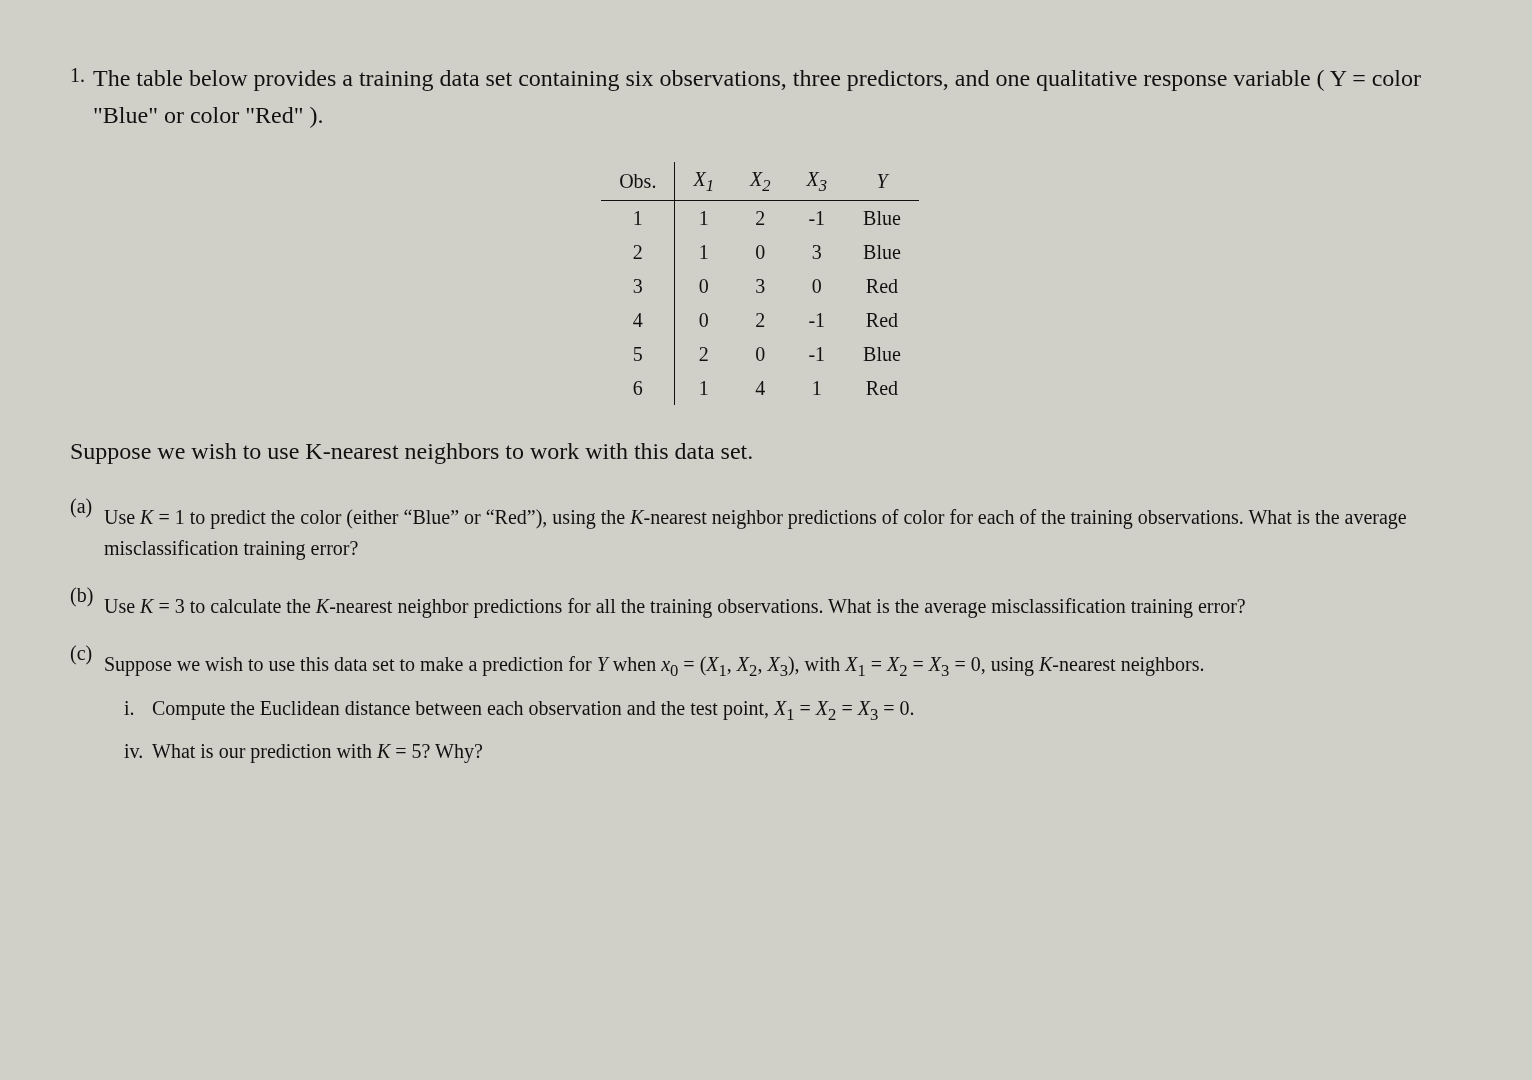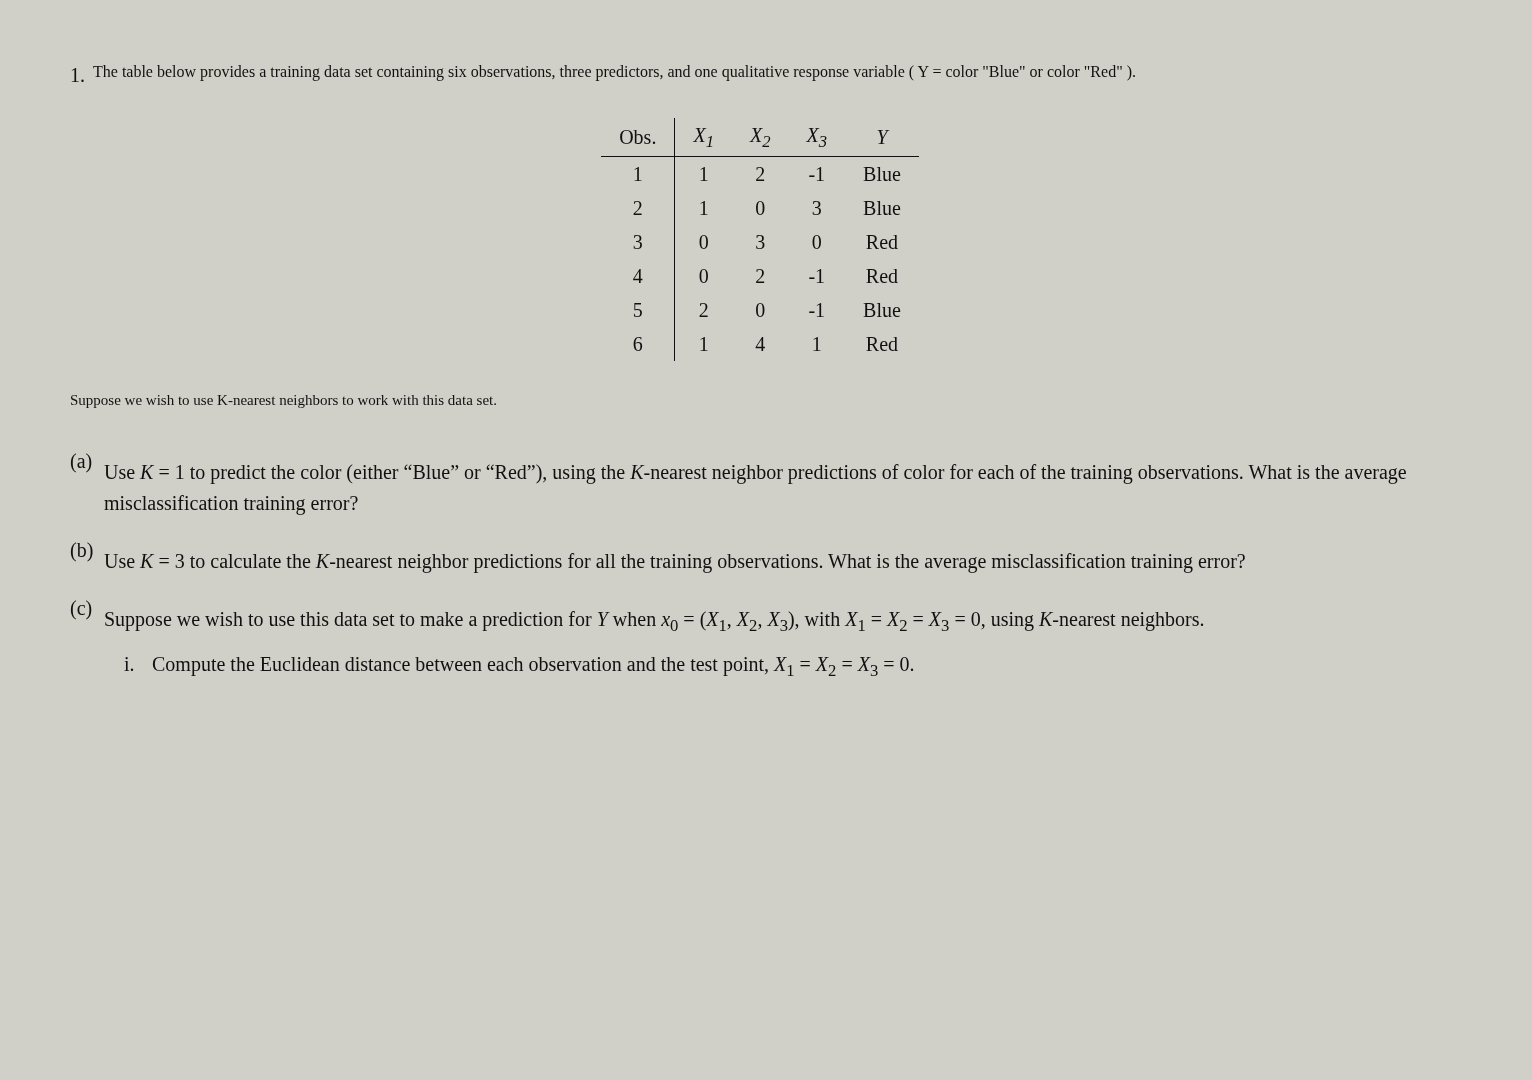--- a/index.html
+++ b/index.html
@@ -29,21 +29,21 @@
       gap: 8px;
       margin-bottom: 28px;
     }
 
     .problem-number {
       flex-shrink: 0;
       font-size: 20px;
     }
 
     .problem-text {
-      font-size: 16px;
+      font-size: 24px;
       line-height: 1.55;
     }
 
     .table-section {
       display: flex;
       justify-content: center;
       margin: 10px 0 28px 0;
     }
 
     table.data-table {
@@ -70,22 +70,22 @@
 
     table.data-table tbody tr td:first-child {
       border-right: 1.5px solid #111;
     }
 
     table.data-table thead tr th.obs-header {
       text-align: left;
     }
 
     .suppose-text {
-      font-size: 15px;
-      margin-bottom: 34px;
+      font-size: 24px;
+      margin-bottom: 20px;
       line-height: 1.55;
     }
 
     .parts-container {
       font-size: 20px;
       line-height: 1.55;
     }
 
     .part {
       display: flex;
@@ -215,18 +215,24 @@
         <span>
           Suppose we wish to use this data set to make a prediction for <i>Y</i> when <i>x</i><sub>0</sub> = (<i>X</i><sub>1</sub>, <i>X</i><sub>2</sub>, <i>X</i><sub>3</sub>), with <i>X</i><sub>1</sub> = <i>X</i><sub>2</sub> = <i>X</i><sub>3</sub> = 0, using <i>K</i>-nearest neighbors.
         </span>
         <div class="sub-parts">
           <div class="sub-part">
             <span class="sub-part-label">i.</span>
             <span class="sub-part-content">
               Compute the Euclidean distance between each observation and the test point, <i>X</i><sub>1</sub> = <i>X</i><sub>2</sub> = <i>X</i><sub>3</sub> = 0.
             </span>
           </div>
+          <div class="sub-part">
+            <span class="sub-part-label">iv.</span>
+            <span class="sub-part-content">
+              What is our prediction with <i>K</i> = 5? Why?
+            </span>
+          </div>
         </div>
       </div>
     </div>
 
   </div>
 </div>
 
 </body></html>

